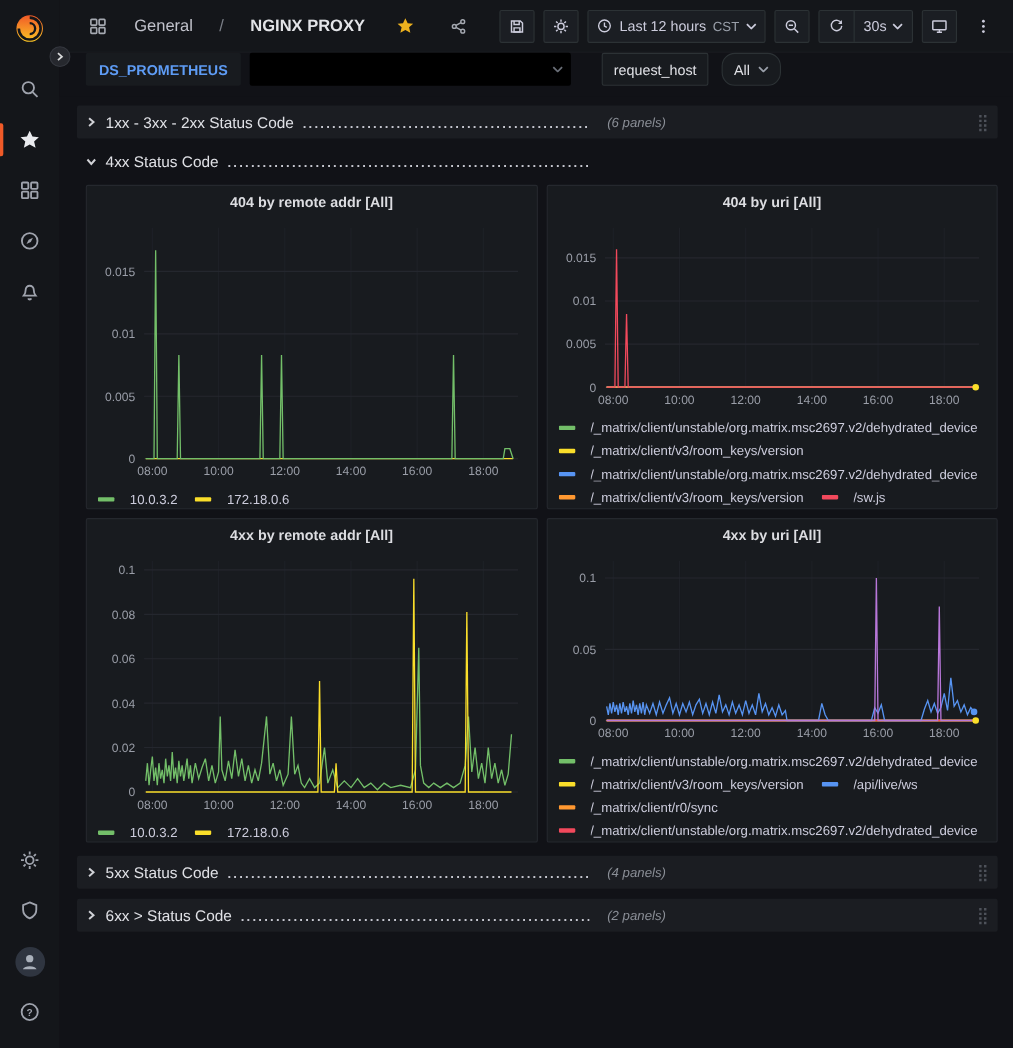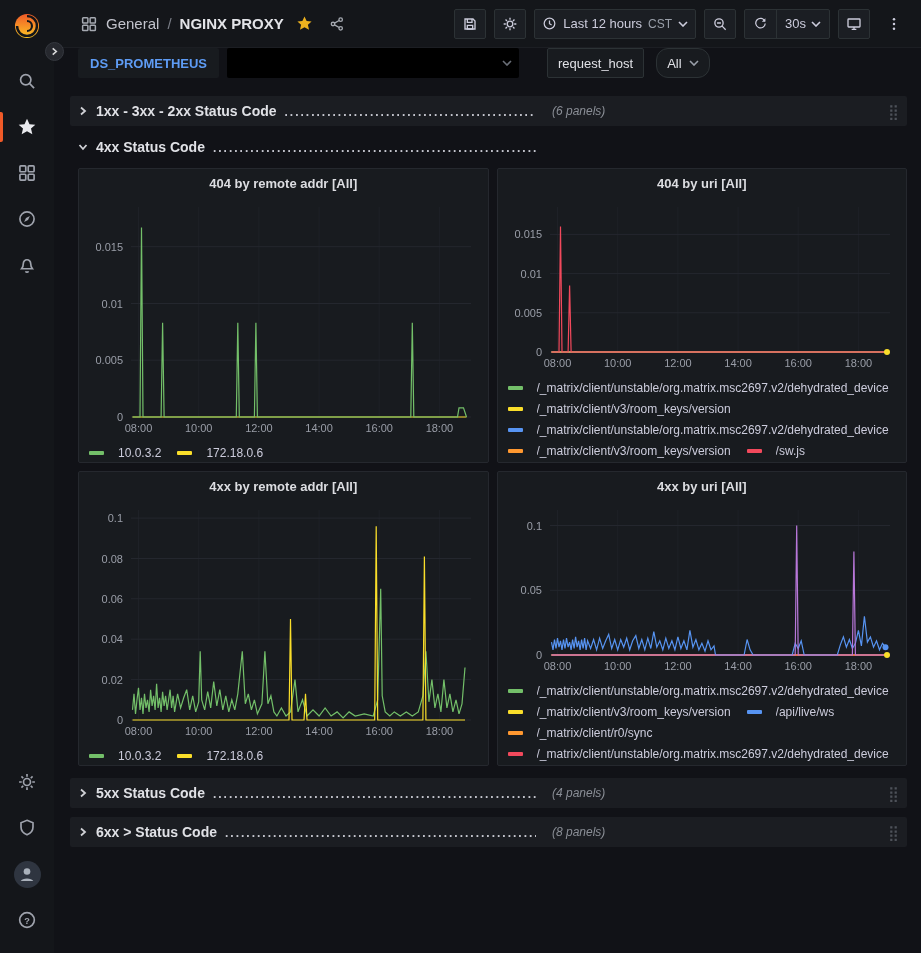--- a/index.html
+++ b/index.html
@@ -13,21 +13,21 @@
   .side-item{width:54px;height:46px;display:flex;align-items:center;justify-content:center;position:relative;color:#9fa3ad;cursor:pointer}
   .side-item.active{color:#e9eaee}
   .side-item.active::before{content:"";position:absolute;left:0;top:8px;bottom:8px;width:3px;background:#f05a28;border-radius:0 2px 2px 0}
   .side-spacer{flex:1}
   .expand-btn{position:absolute;left:45px;top:42px;width:19px;height:19px;border-radius:50%;background:#26282e;border:1px solid #35383f;color:#d8d9da;display:flex;align-items:center;justify-content:center;z-index:5;cursor:pointer}
   .avatar{width:27px;height:27px;border-radius:50%;background:#2f3540;display:flex;align-items:center;justify-content:center;overflow:hidden}
 
   
   .main{flex:1;display:flex;flex-direction:column;min-width:0}
   .topbar{height:48px;display:flex;align-items:center;background:#14161a;padding:0 12px 0 26px;border-bottom:1px solid #1c1e23}
-  .crumb{display:flex;align-items:center;gap:8px;font-size:15px}
+  .crumb{display:flex;align-items:center;gap:24px;font-size:15px}
   .crumb .sect{color:#c2c3cc;cursor:pointer}
   .crumb .sep{color:#7b7f88}
   .crumb .ttl{color:#e3e4e8;font-weight:700;cursor:pointer}
   .icon-btn{background:none;border:none;color:#a5a9b1;display:inline-flex;align-items:center;justify-content:center;cursor:pointer;padding:4px}
   .topbar-right{margin-left:auto;display:flex;align-items:flex-start}
   .tbtn{height:30px;min-width:31px;display:inline-flex;align-items:center;justify-content:center;gap:6px;background:#1b1e23;border:1px solid #2c3235;border-radius:2px;color:#ccccdc;padding:0 7px;margin-left:8px;font-size:13px;cursor:pointer}
   .tbtn .tz{color:#9aa0aa;font-size:12px}
   .tbtn.plain{background:none;border:none}
   .tgroup{display:inline-flex;margin-left:8px;border:1px solid #2c3235;border-radius:2px;background:#1b1e23}
   .tgroup .seg{height:28px;display:inline-flex;align-items:center;gap:5px;padding:0 8px;font-size:13px;cursor:pointer}
@@ -38,21 +38,21 @@
   .ds-label{background:#181b1f;border-radius:2px;height:30px;display:flex;align-items:center;padding:0 12px;color:#5e9cf5;font-size:13px;font-weight:600;cursor:pointer}
   .host-select{width:292px;height:30px;background:#000;border-radius:2px;display:flex;align-items:center;justify-content:flex-end;padding:0 7px;cursor:pointer}
   .var-label{height:30px;display:flex;align-items:center;padding:0 10px;background:#181b1f;border:1px solid #2c3235;border-radius:2px;font-size:13px;color:#e0e1e6;cursor:default;margin-left:20px}
   .var-value{height:30px;display:flex;align-items:center;gap:7px;padding:0 10px;background:#181b1f;border:1px solid #2c3235;border-radius:12px;font-size:13px;color:#e0e1e6;cursor:pointer;margin-left:4px}
 
   
   .content{flex:1;padding:8px 14px 0 16px;overflow:hidden}
   .rowhdr{height:30px;display:flex;align-items:center;border-radius:2px;padding:0 8px;cursor:pointer}
   .rowhdr.collapsed{background:#1b1d22}
   .row-lead{display:flex;align-items:center;width:466px;min-width:0}
-  .row-title{font-size:14px;font-weight:700;color:#e0e1e6;margin-left:8px;white-space:nowrap}
+  .row-title{font-size:14px;font-weight:400;color:#e0e1e6;margin-left:8px;white-space:nowrap}
   .row-dots{flex:1;min-width:0;overflow:hidden;white-space:nowrap;letter-spacing:2px;font-size:12px;font-weight:700;color:#c7c8d1;margin:2px 8px 0}
   .row-count{font-size:12px;font-style:italic;color:#8a8e96;margin-left:8px;white-space:nowrap}
   .row-handle{margin-left:auto;color:#4e525a;font-size:15px;line-height:1;cursor:grab}
   .mt12{margin-top:12px}
   .mt9{margin-top:9px}
   .mb6{margin-bottom:6px}
 
   
   .panels{display:grid;grid-template-columns:1fr 1fr;gap:8px;margin:6px 0 0 8px}
   .panel{background:#181b1f;border:1px solid #25282e;border-radius:2px;height:295px;display:flex;flex-direction:column;overflow:hidden}
@@ -555,19 +555,19 @@
       </div>
 
       <div class="rowhdr collapsed mt9">
         <div class="row-lead">
           <svg width="10" height="10" style="color:#d0d1d6">
               <use href="#i-chevR"></use>
             </svg>
           <span class="row-title">6xx &gt; Status Code</span>
           <span class="row-dots">....................................................................................................</span>
         </div>
-        <span class="row-count">(8 panels)</span>
+        <span class="row-count">(2 panels)</span>
         <span class="row-handle">⣿</span>
       </div>
 
     </div>
   </div>
 </div>
 
 </body></html>

